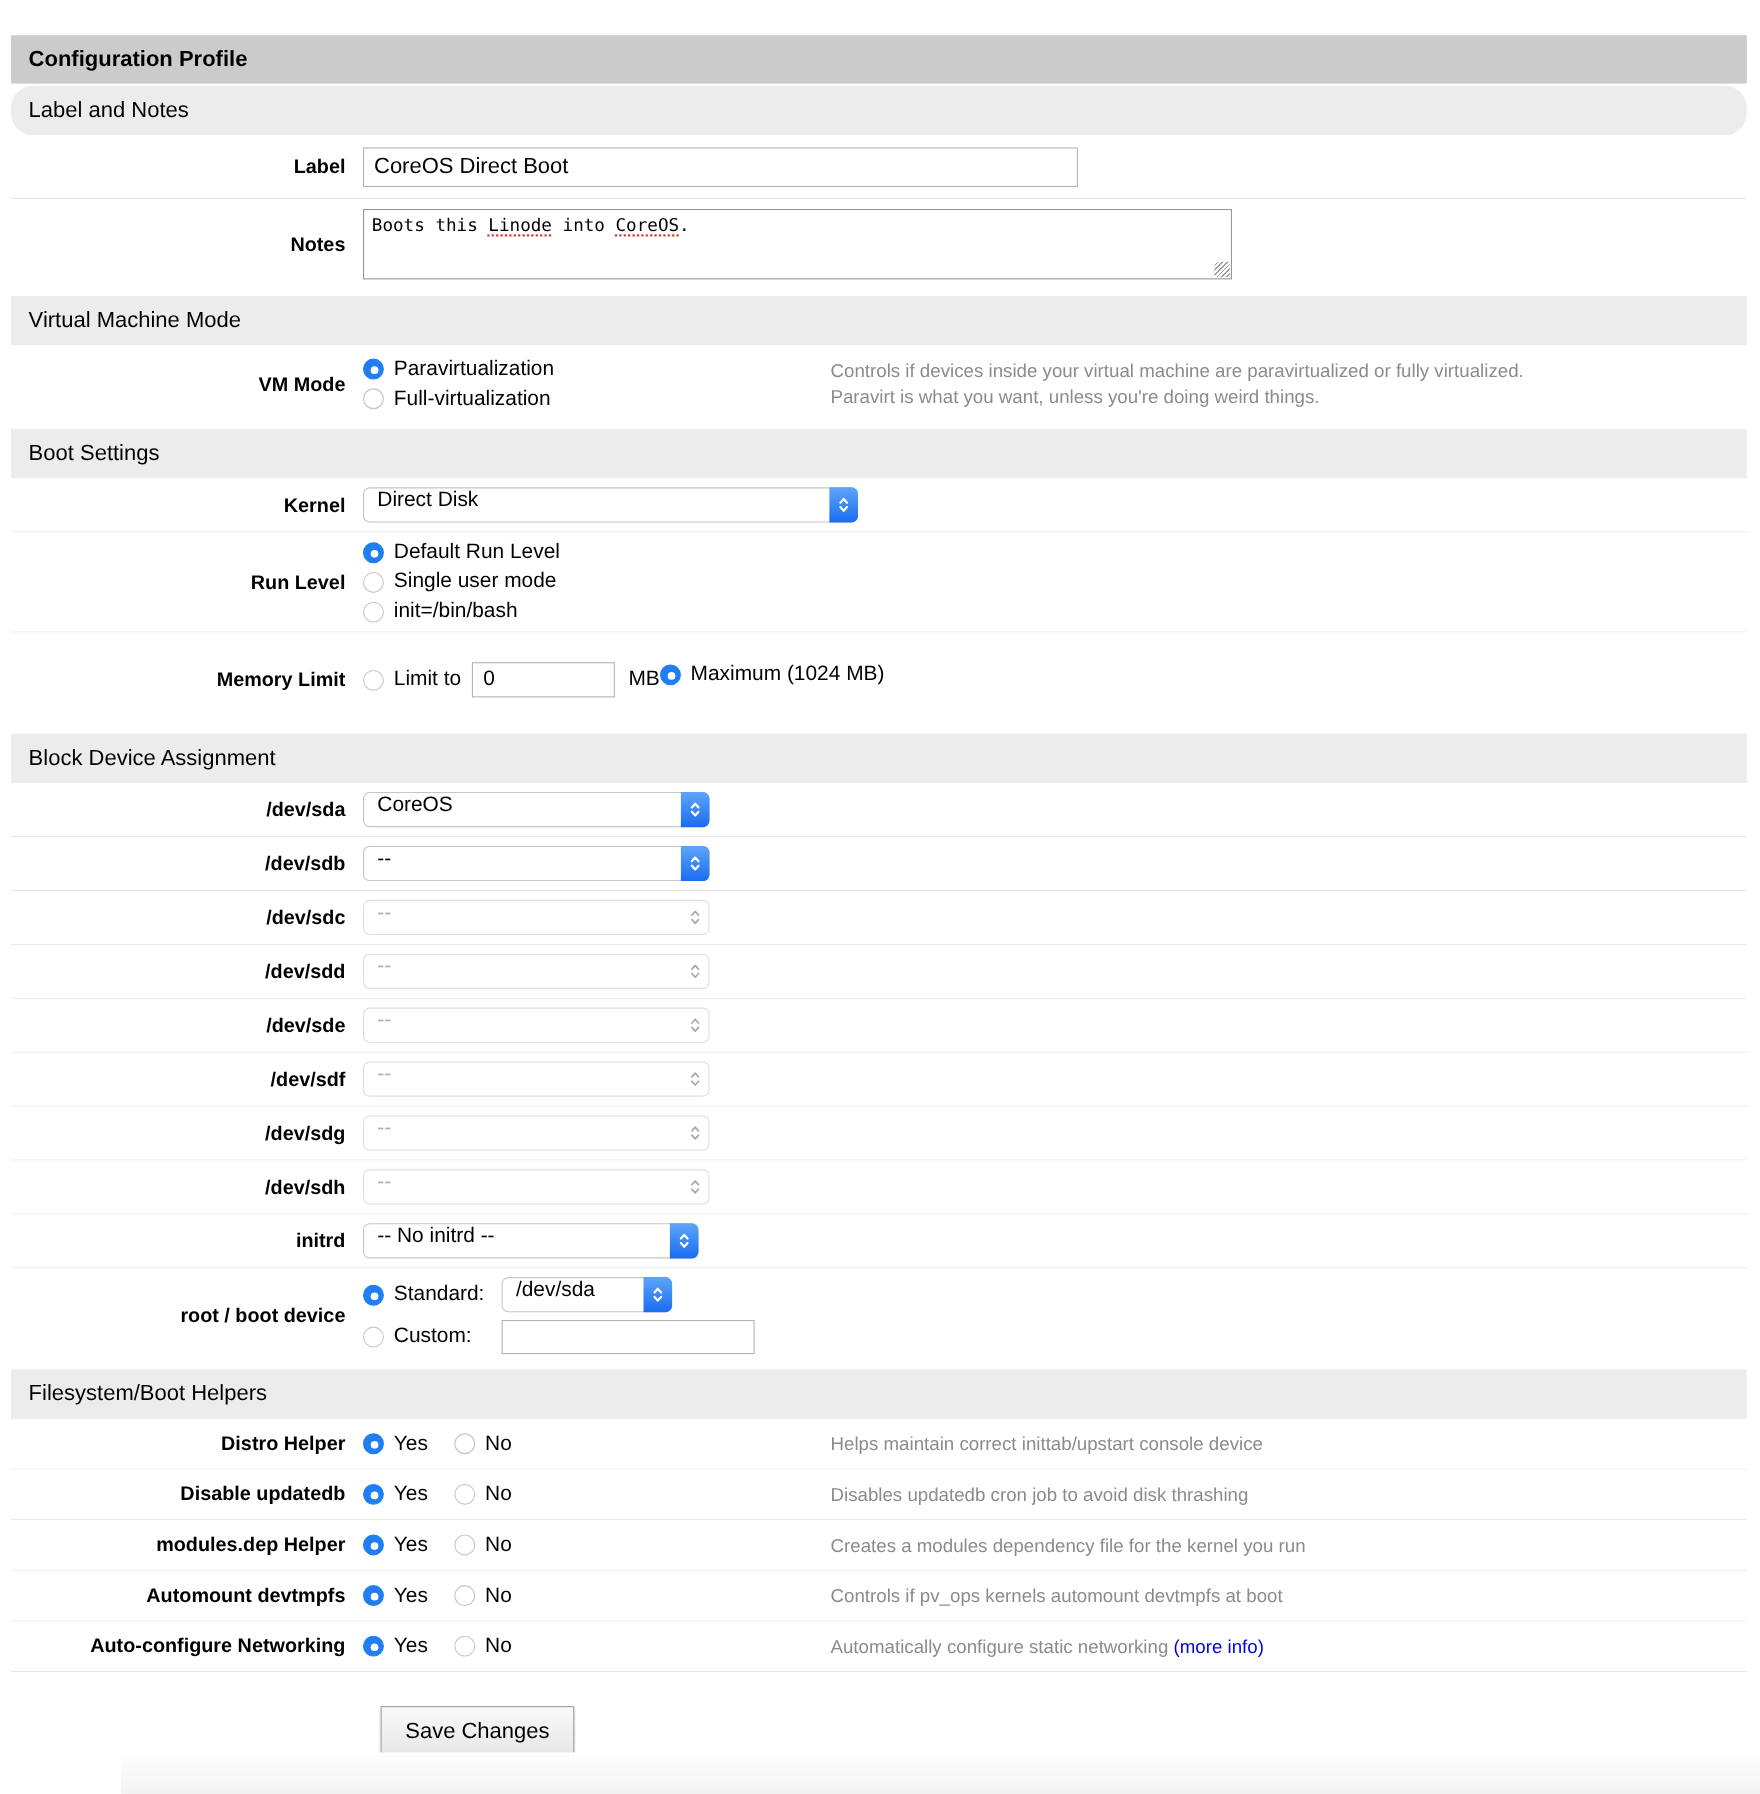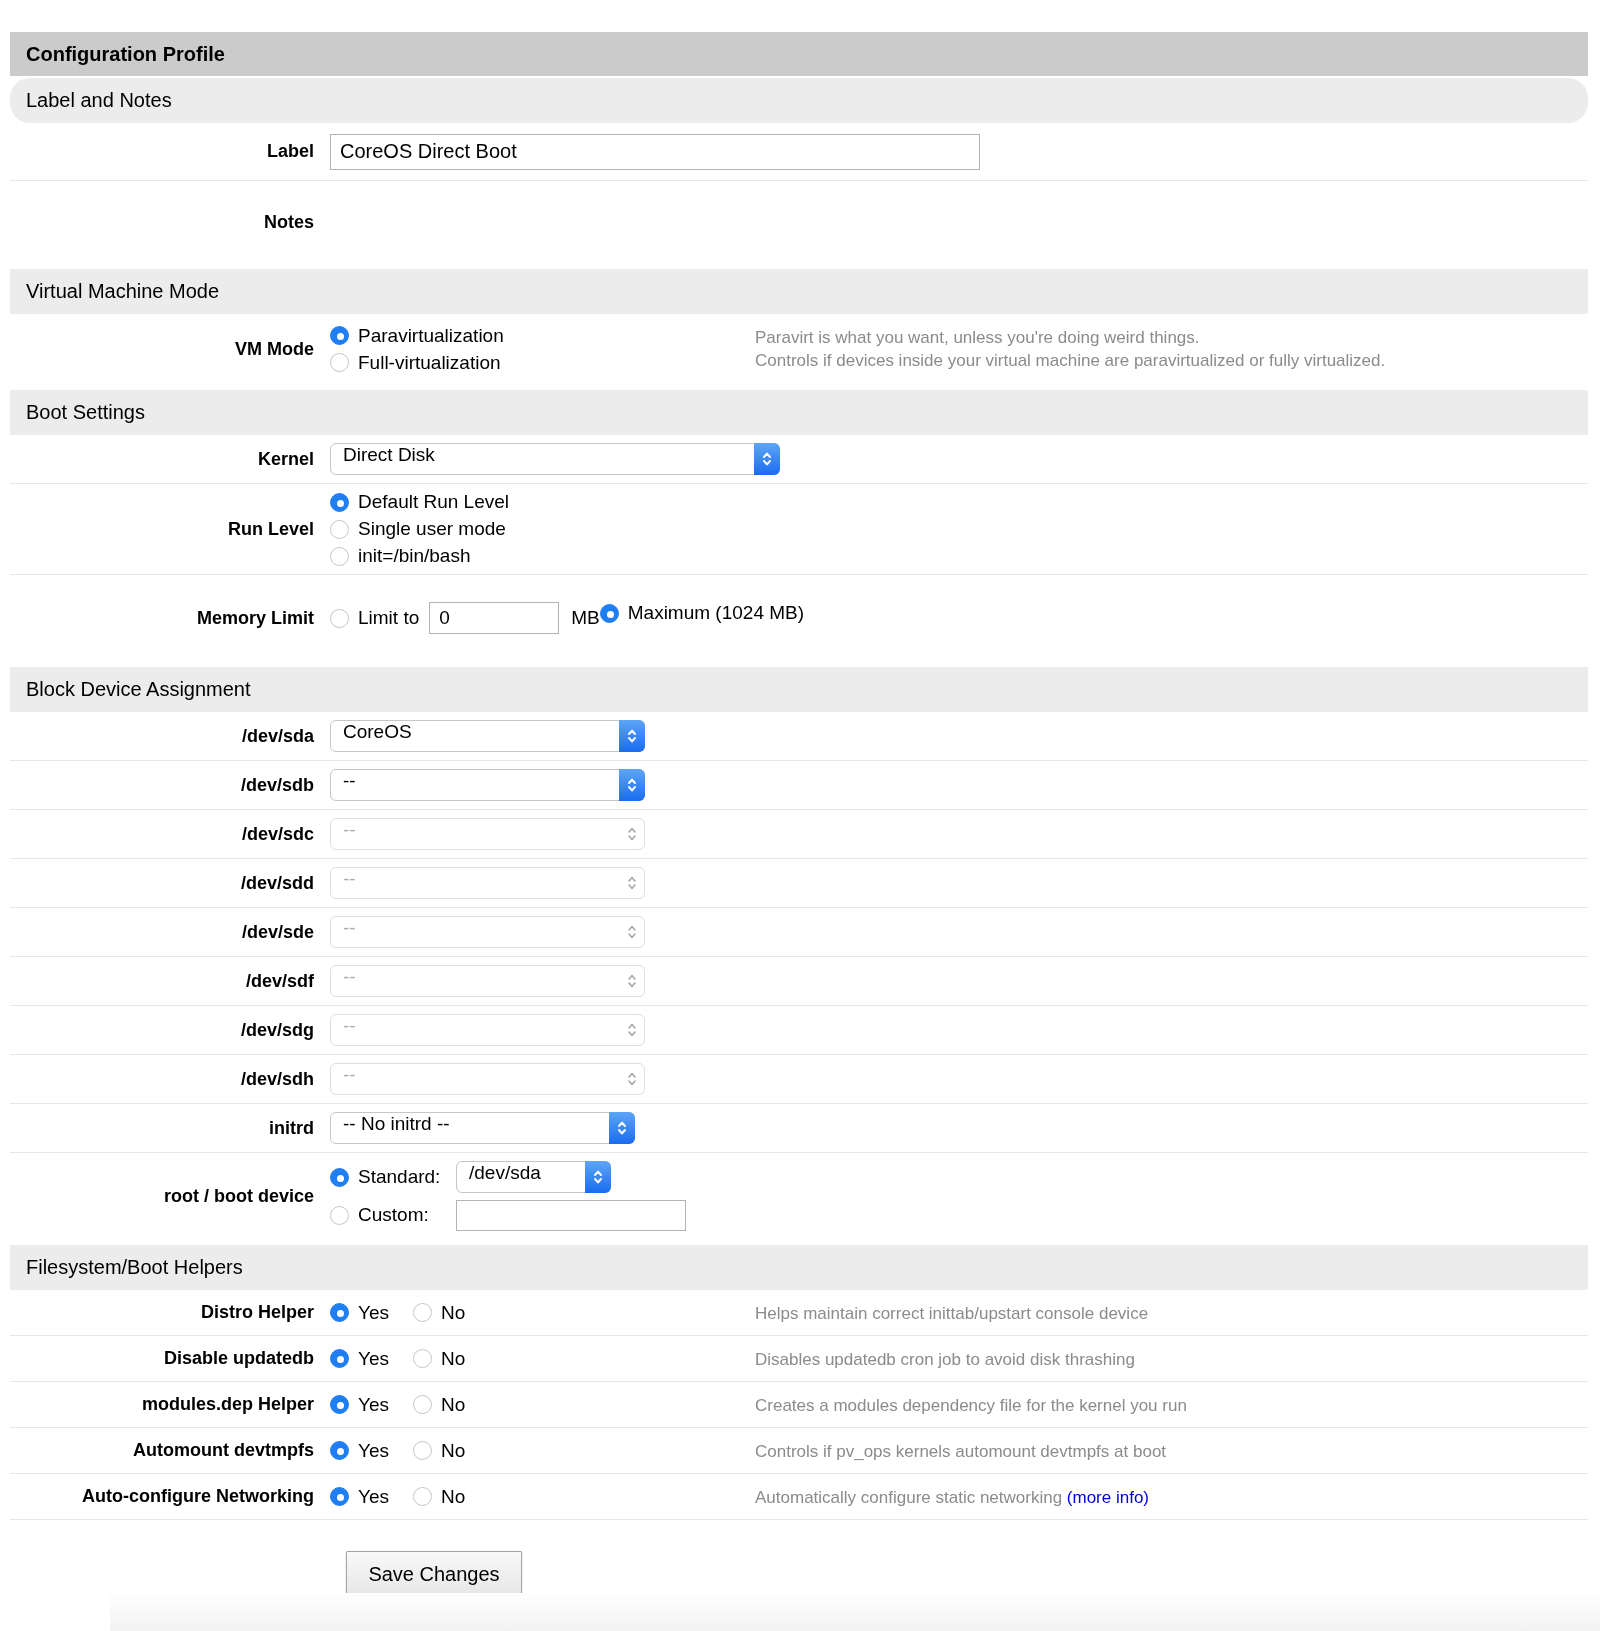--- a/index.html
+++ b/index.html
@@ -96,40 +96,46 @@
   <div class="row h57">
     <div class="lbl">Label</div>
     <div class="ctl">
       <input class="tin label-input" type="text" value="CoreOS Direct Boot" style="">
     </div>
   </div>
   <div class="hr"></div>
 
   <div class="row h82">
     <div class="lbl">Notes</div>
+    <div class="ctl">
+      <div class="notesbox">
+        <span>Boots this </span><span class="missp">Linode</span><span> into </span><span class="missp">CoreOS</span><span>.</span>
+        <span class="grip"></span>
+      </div>
+    </div>
   </div>
 
   
   <div class="secbar">Virtual Machine Mode</div>
 
   <div class="row h70">
     <div class="lbl">VM Mode</div>
     <div class="ctl" style="flex-direction:column;align-items:flex-start;">
       <div class="opt">
         <span class="rad on"></span>
         <span class="txt">Paravirtualization</span>
       </div>
       <div class="opt">
         <span class="rad"></span>
         <span class="txt">Full-virtualization</span>
       </div>
     </div>
     <div class="help">
+      <div>Controls if devices inside your virtual machine are paravirtualized or fully virtualized.</div>
       <div>Paravirt is what you want, unless you're doing weird things.</div>
-      <div>Controls if devices inside your virtual machine are paravirtualized or fully virtualized.</div>
     </div>
   </div>
 
   
   <div class="secbar">Boot Settings</div>
 
   <div class="row h48">
     <div class="lbl">Kernel</div>
     <div class="ctl">
       <div class="sel w450">

